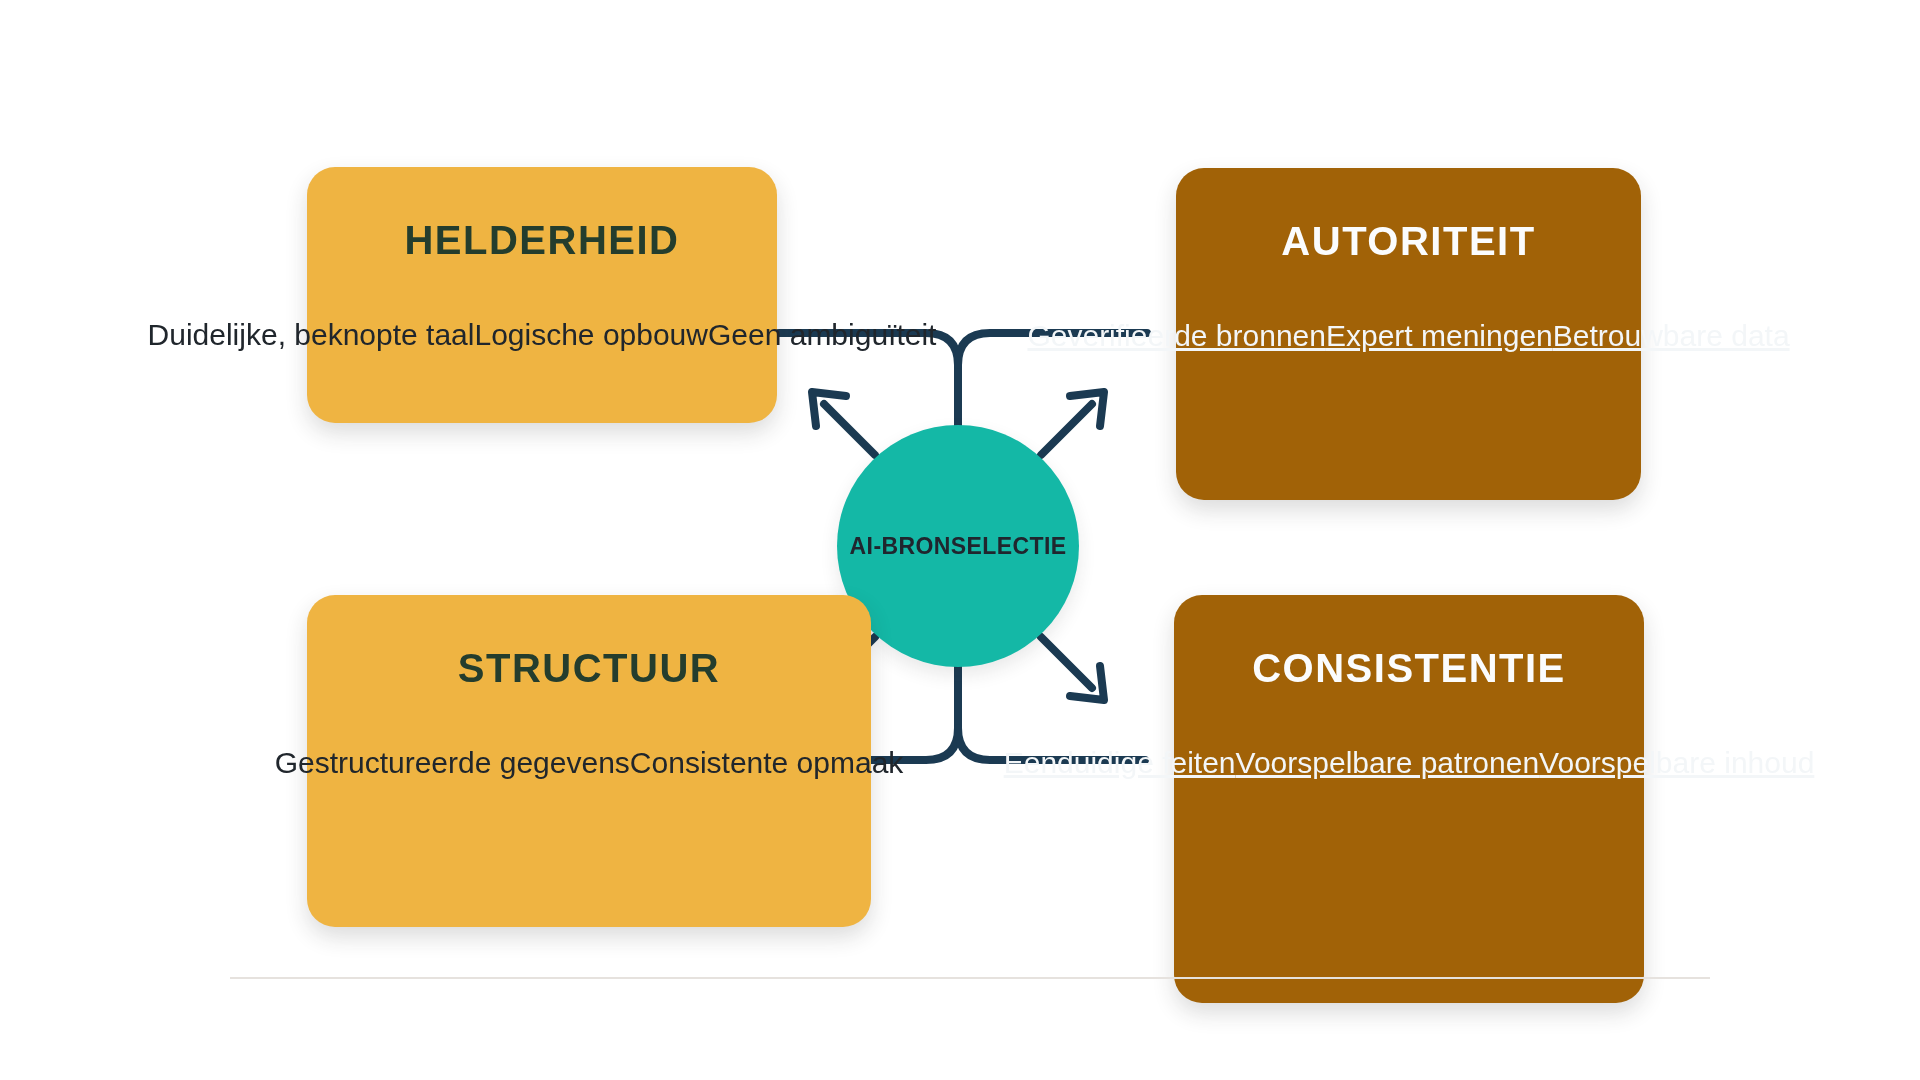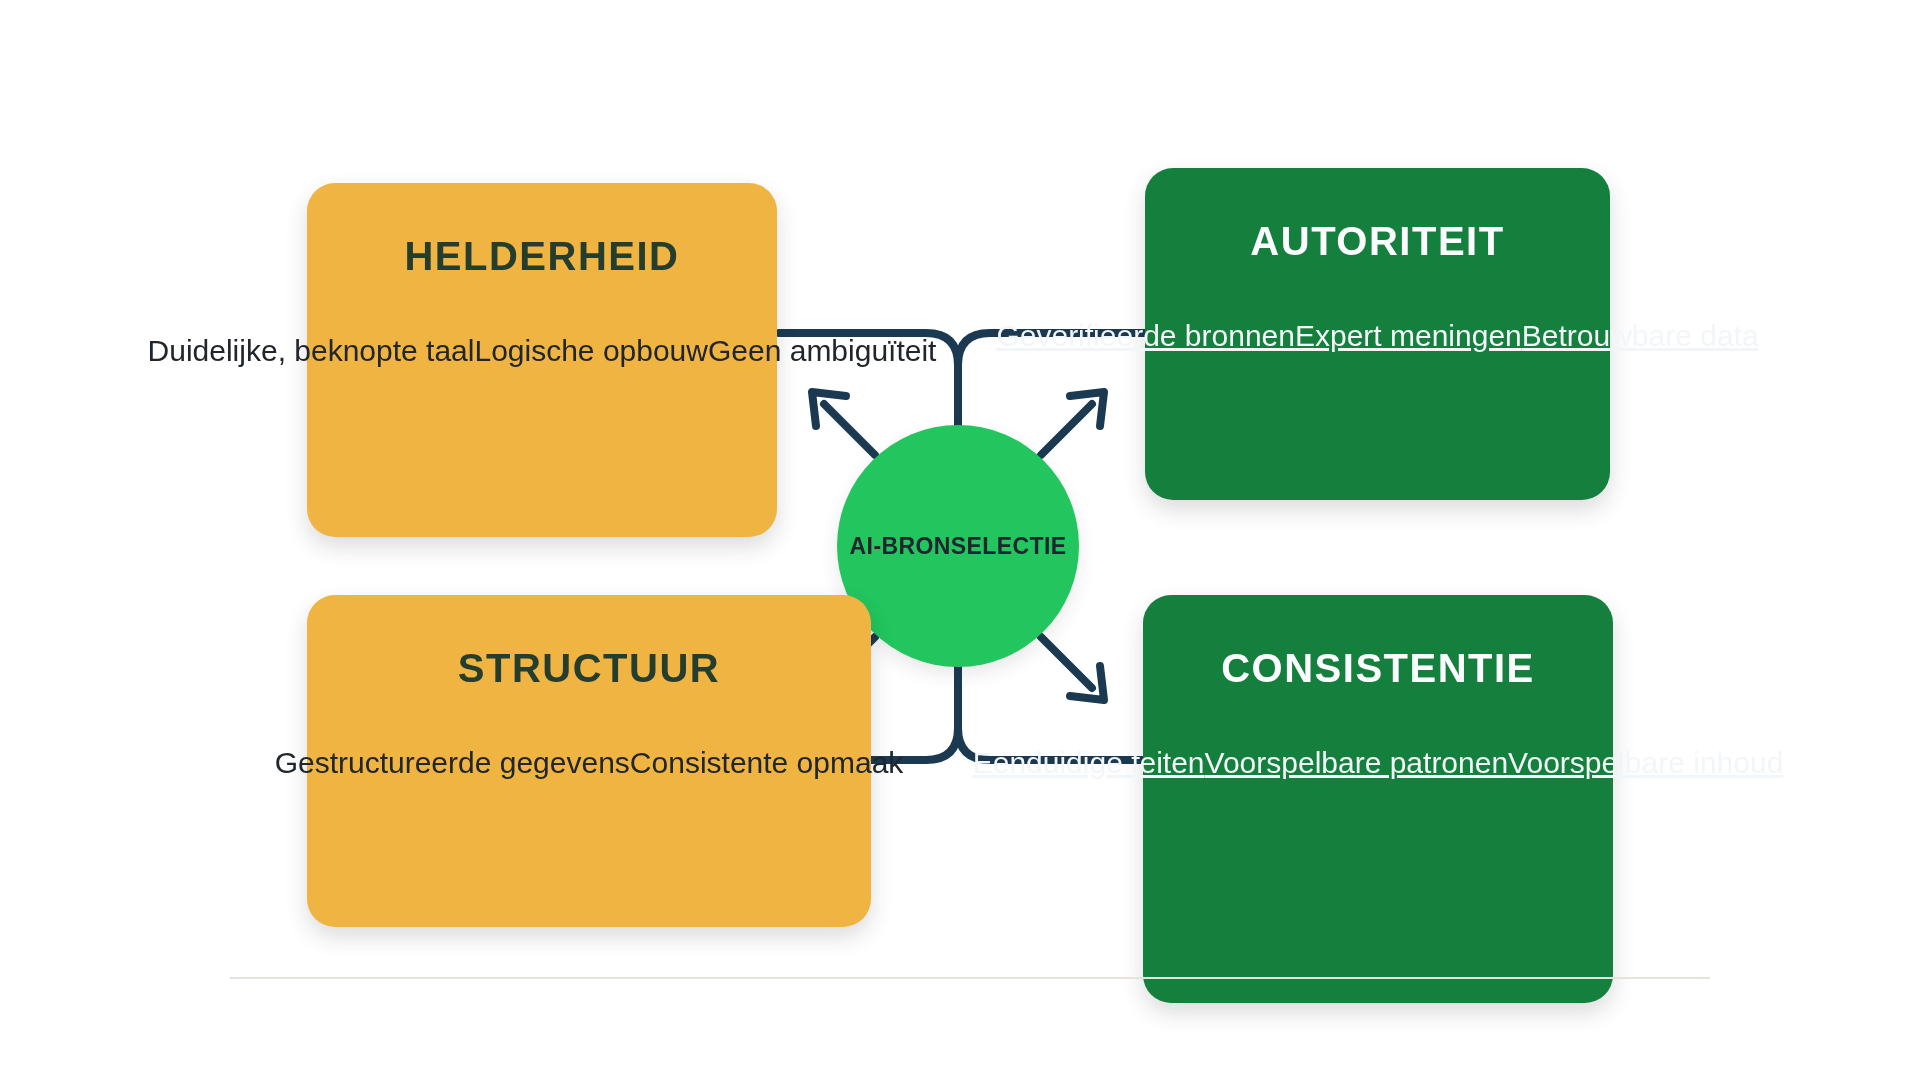--- a/index.html
+++ b/index.html
@@ -25,21 +25,21 @@
   .quad-box {
     position: absolute;
     border-radius: 28px;
     box-shadow: 0 10px 22px rgba(40, 40, 40, 0.16);
     display: flex;
     flex-direction: column;
     align-items: center;
     text-align: center;
   }
   .quad-box.yellow { background: #efb442; }
-  .quad-box.navy   { background: #15803d; }
+  .quad-box.navy   { background: #a16207; margin-left: 31px; }
 
   .quad-title {
     margin-top: 52px;
     font-size: 40px;
     font-weight: 700;
     letter-spacing: 1.5px;
     line-height: 42px;
   }
   .yellow .quad-title { color: #243d2d; }
   .navy   .quad-title { color: #fbfcfd; }
@@ -58,21 +58,21 @@
   .yellow .quad-item { color: #20262c; }
   .navy   .quad-item { color: #f3f6f8; text-decoration: underline; }
 
   .hub-circle {
     position: absolute;
     left: 837px;
     top: 425px;
     width: 242px;
     height: 242px;
     border-radius: 50%;
-    background: #22c55e;
+    background: #14b8a6;
     display: flex;
     align-items: center;
     justify-content: center;
     box-shadow: 0 8px 18px rgba(40, 40, 40, 0.10);
   }
   .hub-label {
     font-size: 23px;
     font-weight: 700;
     letter-spacing: 0.4px;
     color: #20262e;
@@ -81,21 +81,21 @@
   .bottom-divider {
     position: absolute;
     left: 230px;
     top: 977px;
     width: 1480px;
     height: 2px;
     background: #e6e2de;
   }
 
   
-  #box-top-left     { left: 307px;  top: 183px; width: 470px; height: 354px; }
+  #box-top-left     { left: 307px;  top: 167px; width: 470px; height: 256px; }
   #box-top-right    { left: 1145px; top: 168px; width: 465px; height: 332px; }
   #box-bottom-left  { left: 307px;  top: 595px; width: 564px; height: 332px; }
   #box-bottom-right { left: 1143px; top: 595px; width: 470px; height: 408px; }
 </style>
 </head>
 <body>
 
 <div class="canvas">
 
   <svg class="connector-layer" viewBox="0 0 1920 1080" fill="none">

